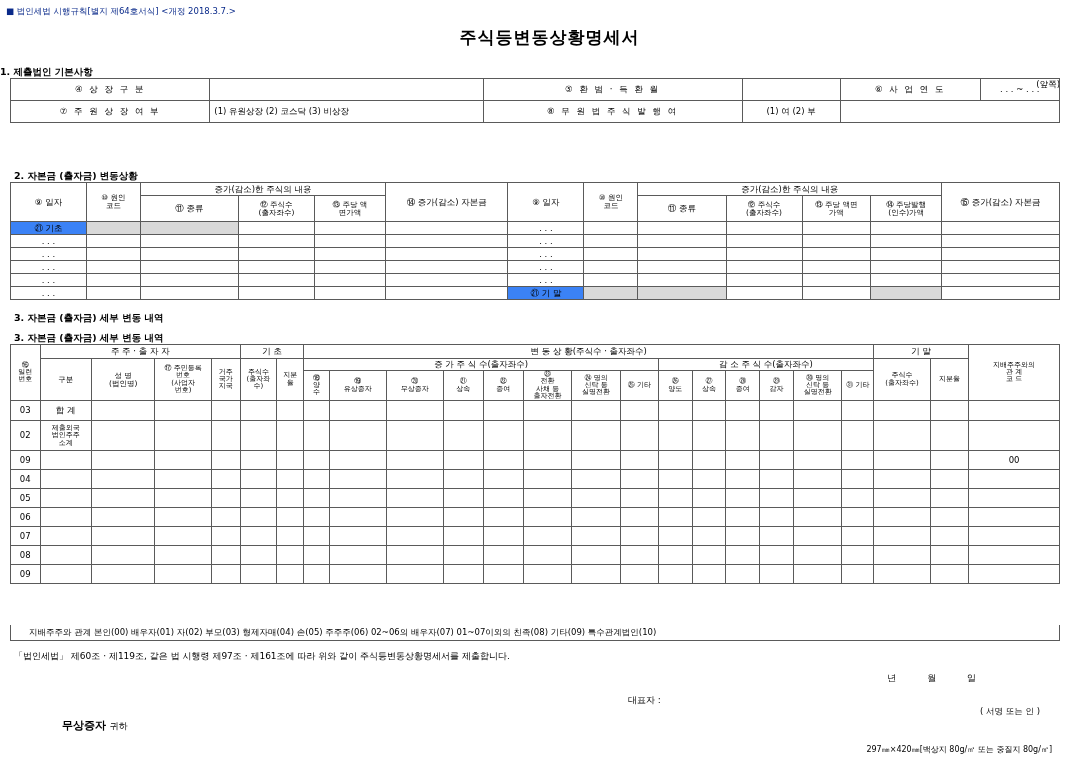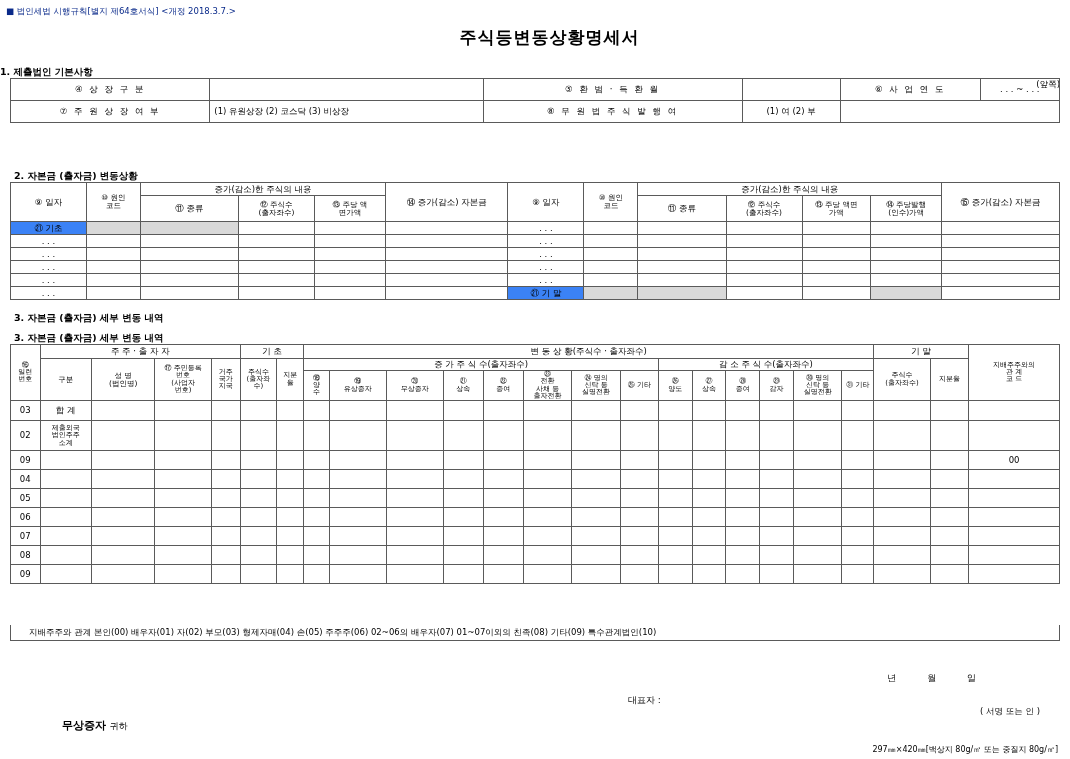--- a/index.html
+++ b/index.html
@@ -44,21 +44,21 @@
   #t3 { position:absolute; left:10px; top:344px; width:1050px; }
   #t3 td { height:12px; }
 
   .foot-rel { position:absolute; left:10px; top:625px; width:1050px; height:16px; border:1px solid #5a5a5a; border-top:none; font-size:8.5px; }
   .note1 { position:absolute; left:14px; top:650px; font-size:9px; }
   .datline { position:absolute; right:80px; top:672px; font-size:9px; letter-spacing:14px; }
   .rep { position:absolute; left:628px; top:694px; font-size:9px; }
   .sign { position:absolute; right:30px; top:706px; font-size:8.5px; }
   .taxoffice { position:absolute; left:62px; top:718px; font-size:11px; font-weight:bold; }
   .taxoffice span.small { font-size:9px; font-weight:normal; }
-  .paper { position:absolute; right:12px; top:744px; font-size:8px; }
+  .paper { position:absolute; right:18px; top:744px; font-size:8px; }
 </style>
 </head>
 <body>
 
 <div class="page">
 
   <div class="hdr-note">■ 법인세법 시행규칙[별지 제64호서식] &lt;개정  2018.3.7.&gt;</div>
   <div class="doc-title">주식등변동상황명세서</div>
   <div class="page-side">(앞쪽)</div>
 
@@ -480,19 +480,20 @@
           <td></td>
       <td></td>
           <td></td>
       <td></td>
     </tr>
   </tbody>
     </table>
 
   <div class="foot-rel" style="display:flex;align-items:center;padding-left:18px;">지배주주와 관계      본인(00)       배우자(01)       자(02)       부모(03)       형제자매(04)       손(05)       주주주(06)       02~06의  배우자(07)       01~07이외의  친족(08)  기타(09)  특수관계법인(10)</div>
 
+  <div class="note1">「법인세법」 제60조 · 제119조, 같은 법 시행령 제97조 · 제161조에 따라 위와 같이 주식등변동상황명세서를 제출합니다.</div>
   <div class="datline">년     월     일</div>
   <div class="rep">대표자 :</div>
   <div class="sign">( 서명 또는 인 )</div>
   <div class="taxoffice"><span>무상증자</span> <span class="small">귀하</span></div>
   <div class="paper">297㎜×420㎜[백상지 80g/㎡ 또는 중질지 80g/㎡]</div>
 
 </div>
 
 </body></html>

